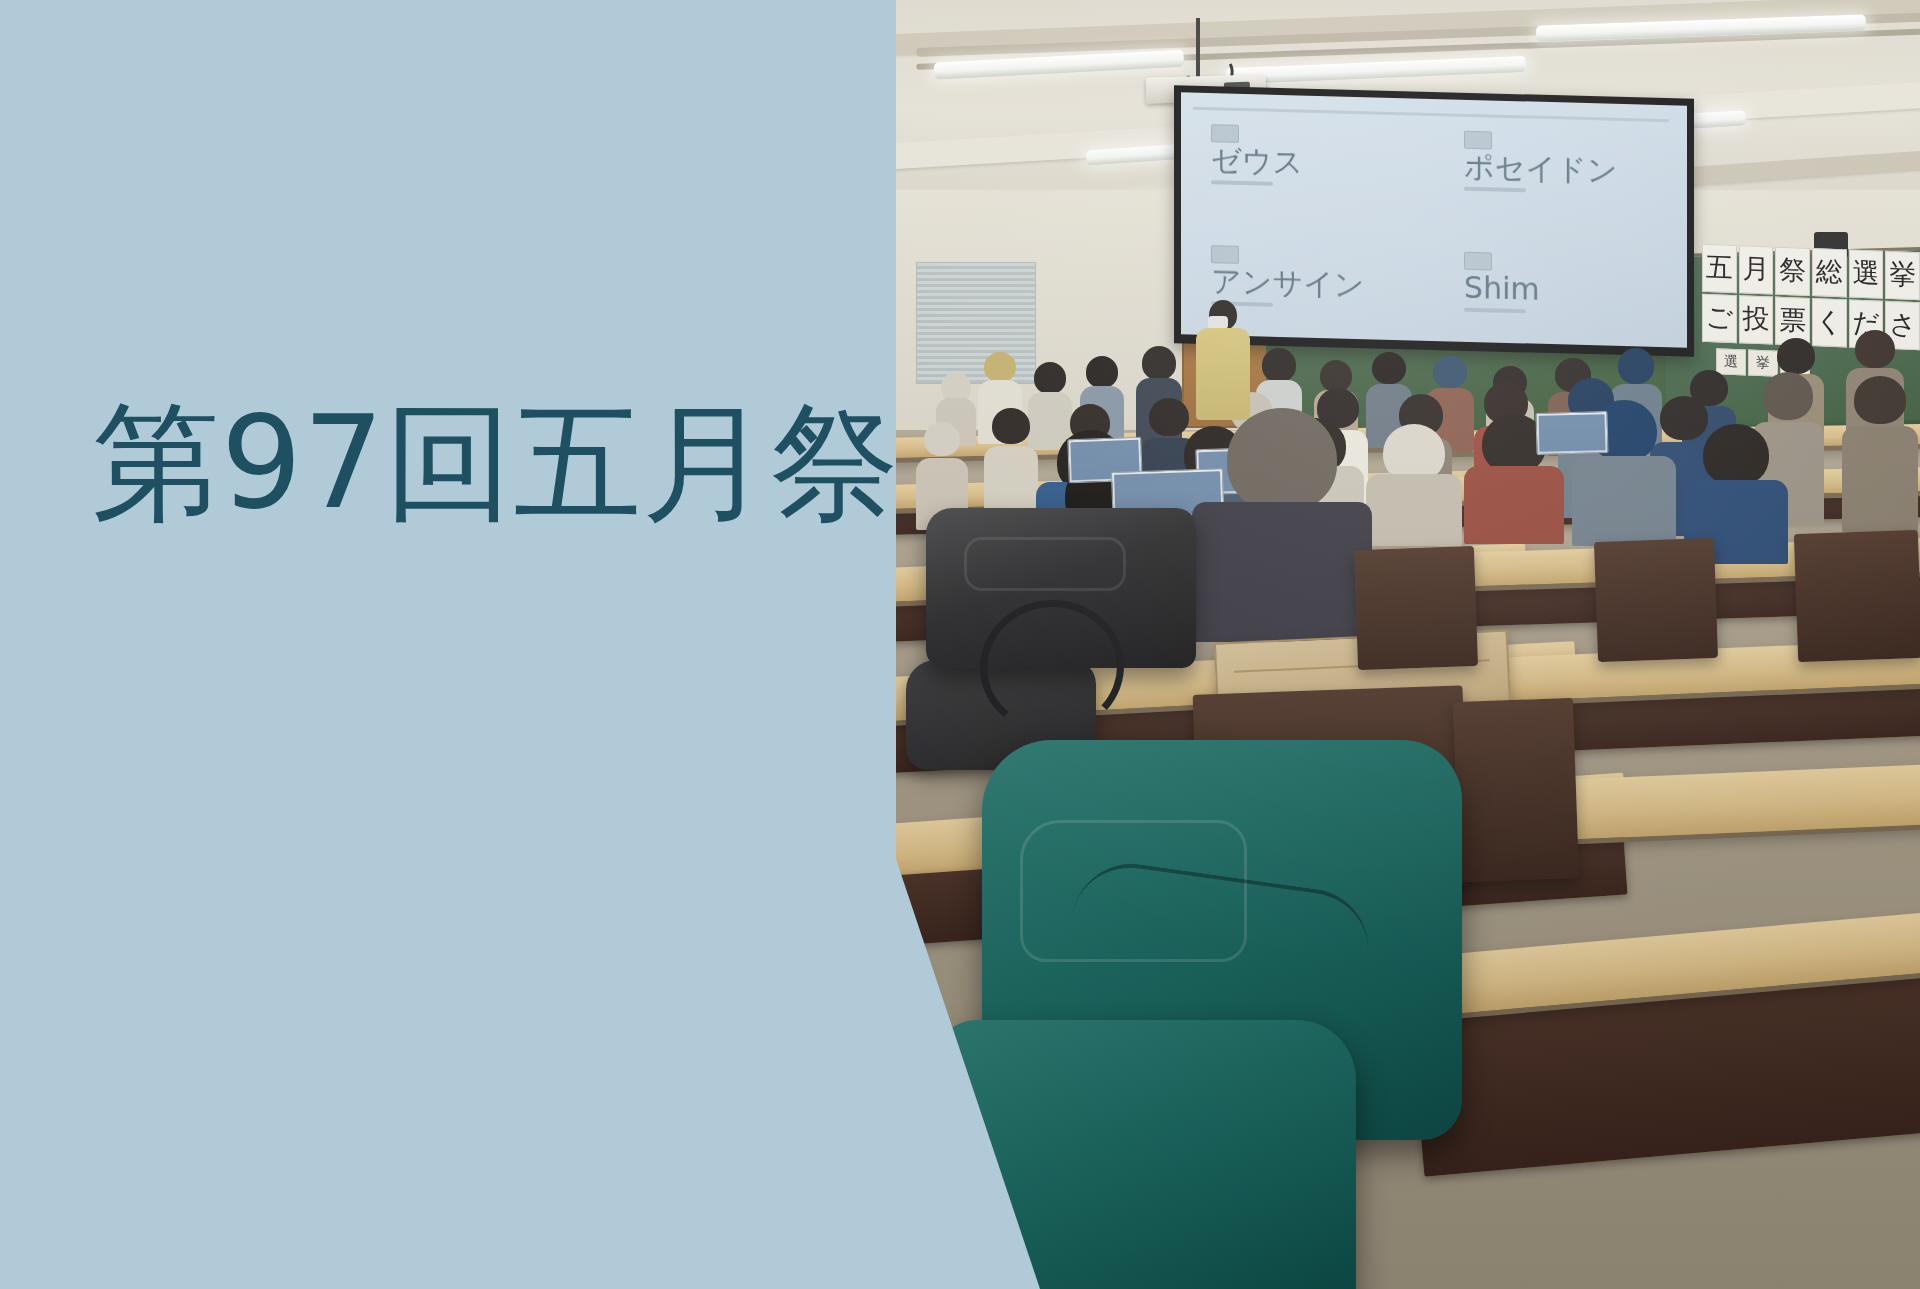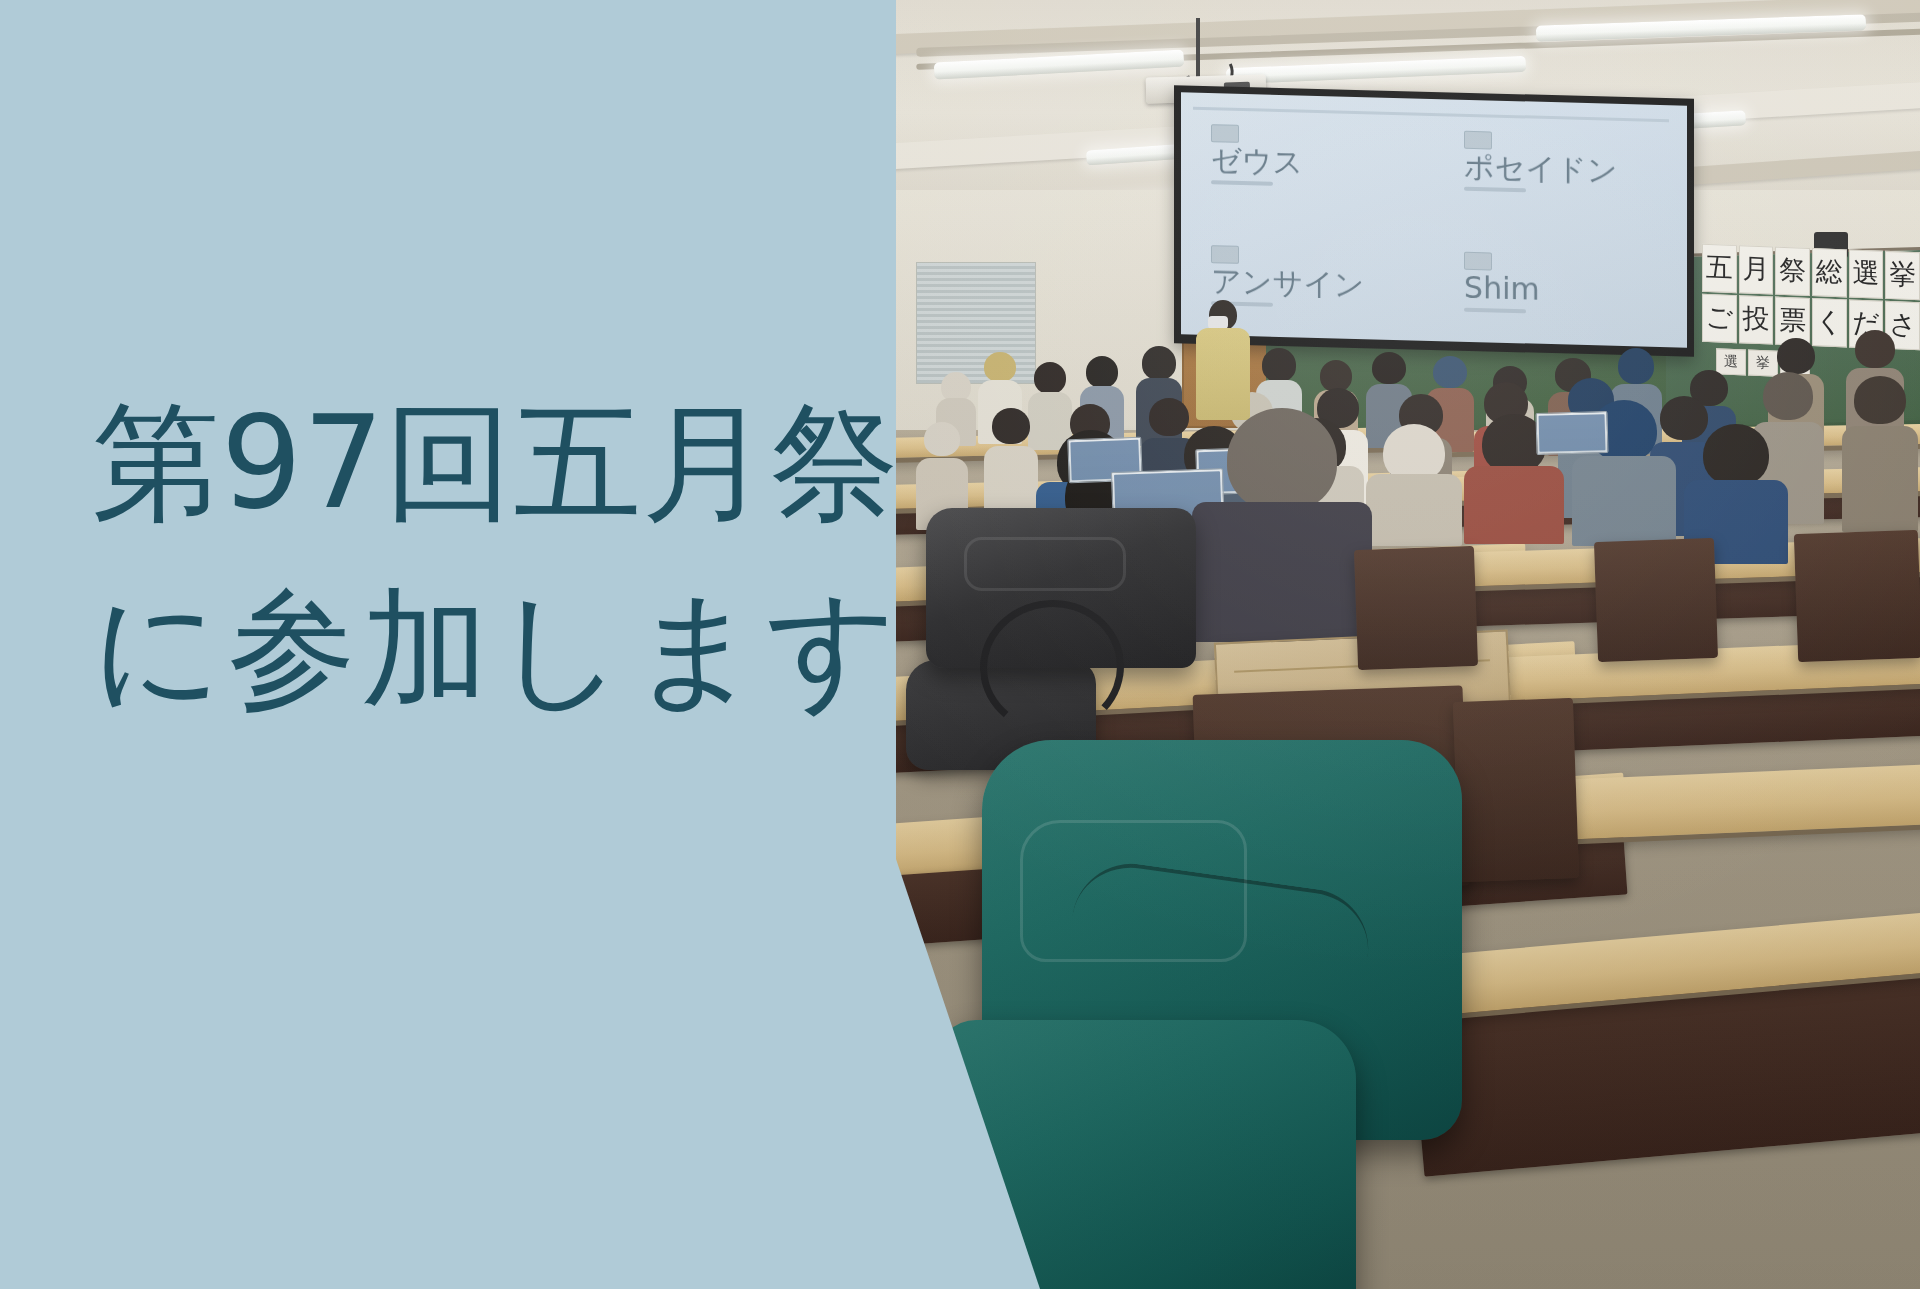--- a/index.html
+++ b/index.html
@@ -657,17 +657,16 @@
     <div class="deskback" style="left:520px; top:980px; width:620px; height:170px; transform:rotate(-5deg);"></div>
     <div class="desk" style="left:520px; top:930px; width:620px; height:60px; transform:rotate(-5deg);"></div>
 
     <div class="panel-wedge"></div>
     <div class="photo-grade"></div>
   </div>
 
   <div class="title-panel">
     <div class="title-block">
       <span class="title-line l1">第97回五月祭</span>
-      <span class="title-line l2">に参加します</span>
     </div>
   </div>
 
 </div>
 
 </body></html>

